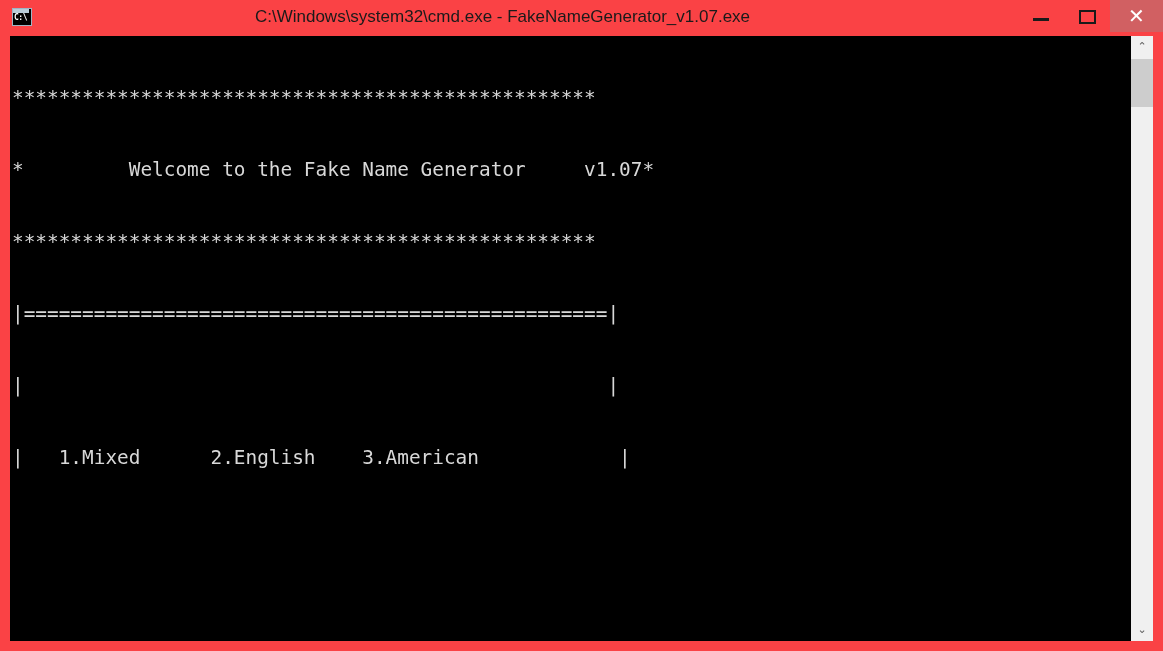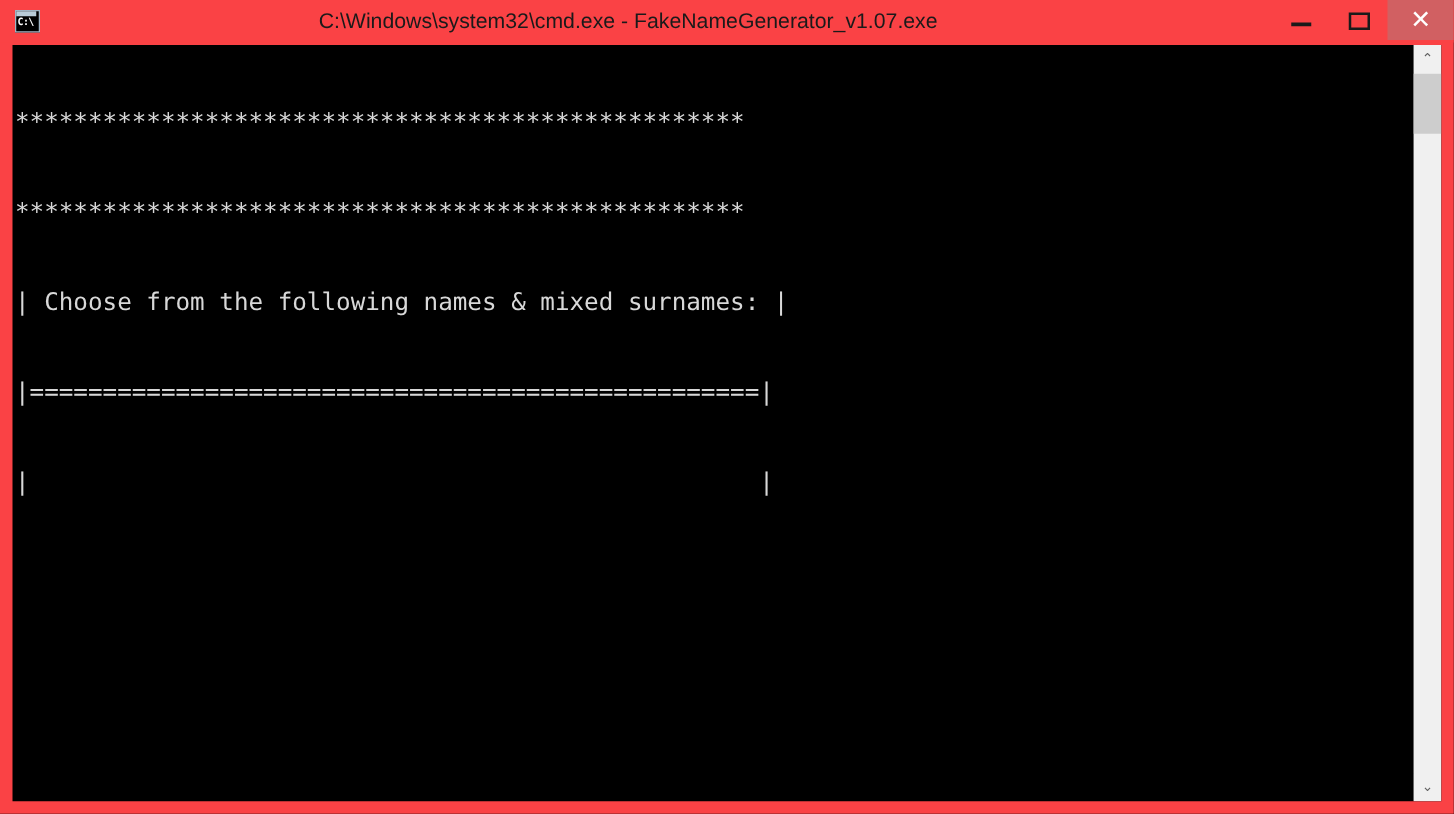--- a/index.html
+++ b/index.html
@@ -193,24 +193,25 @@
     </div>
     <div class="winbtn" id="btn-close">
       <div class="sh">✕</div>
     </div>
   </div>
 
   <div id="console">
 
     <div id="console-text">
       <div class="line">**************************************************</div>
+      <div class="line">*         Welcome to the Fake Name Generator     v1.07*</div>
       <div class="line">**************************************************</div>
-      <div class="line">| Choose from the following names &amp; mixed surnames: |</div>
       <div class="line">|==================================================|</div>
       <div class="line">|                                                  |</div>
+      <div class="line">|   1.Mixed      2.English    3.American            |</div>
       
       
       
       
       
       
       
       
       
       

